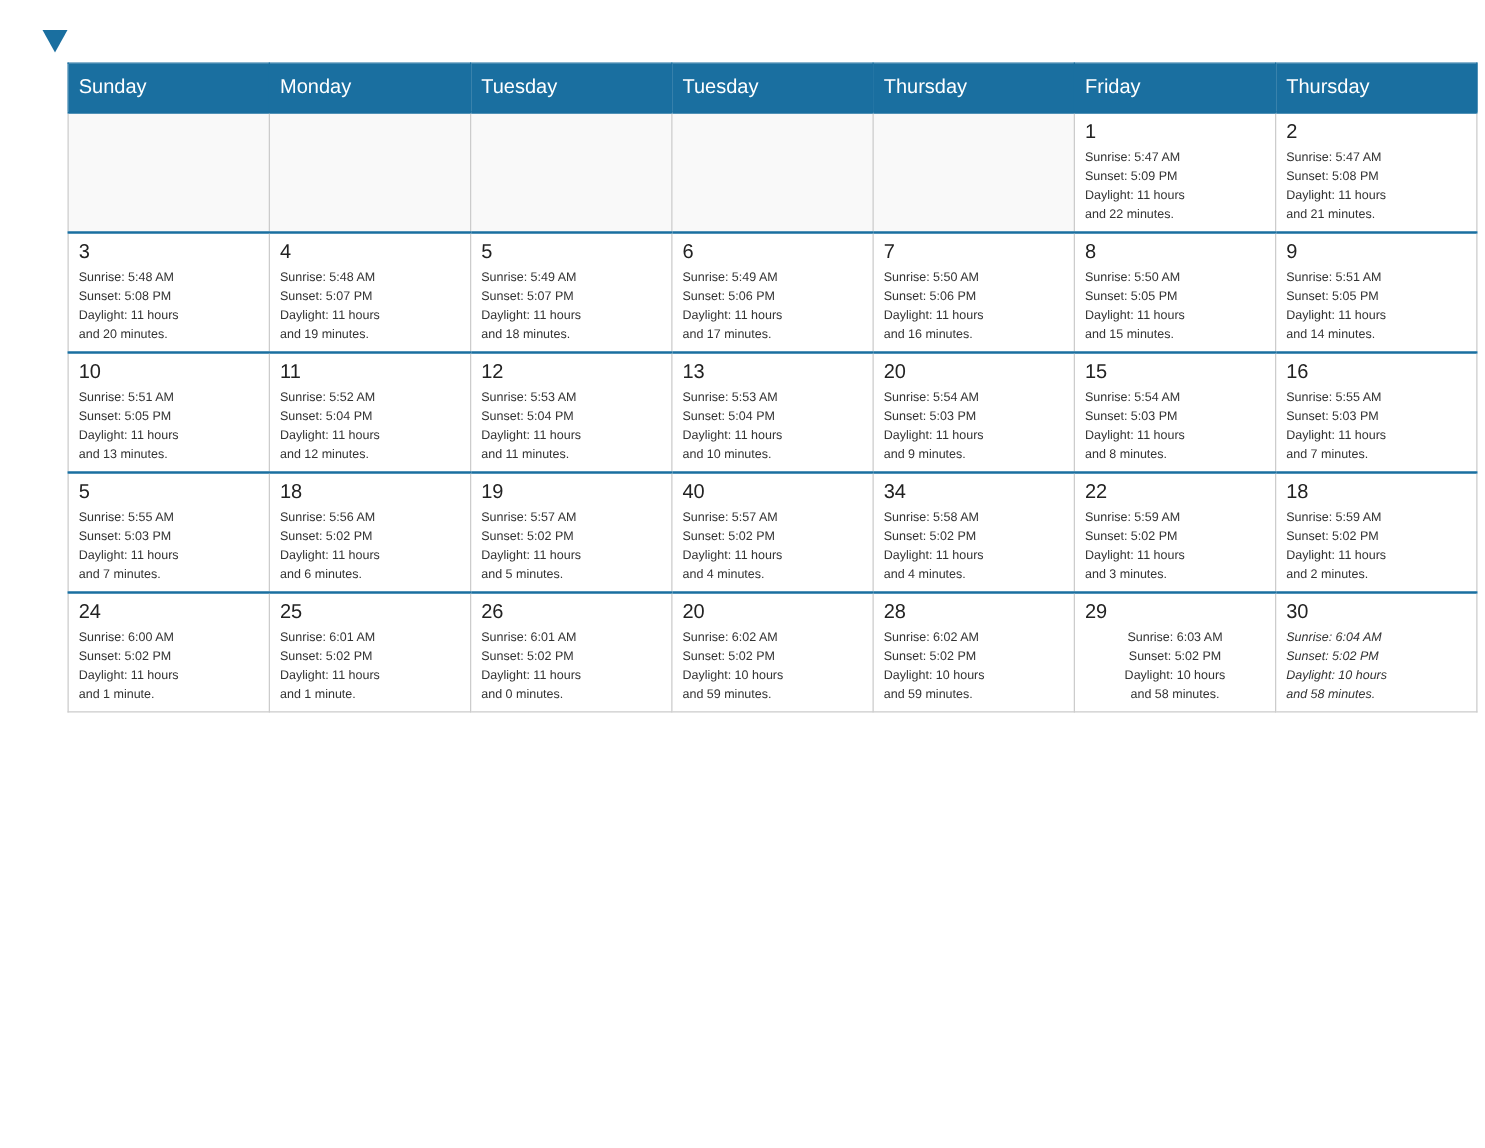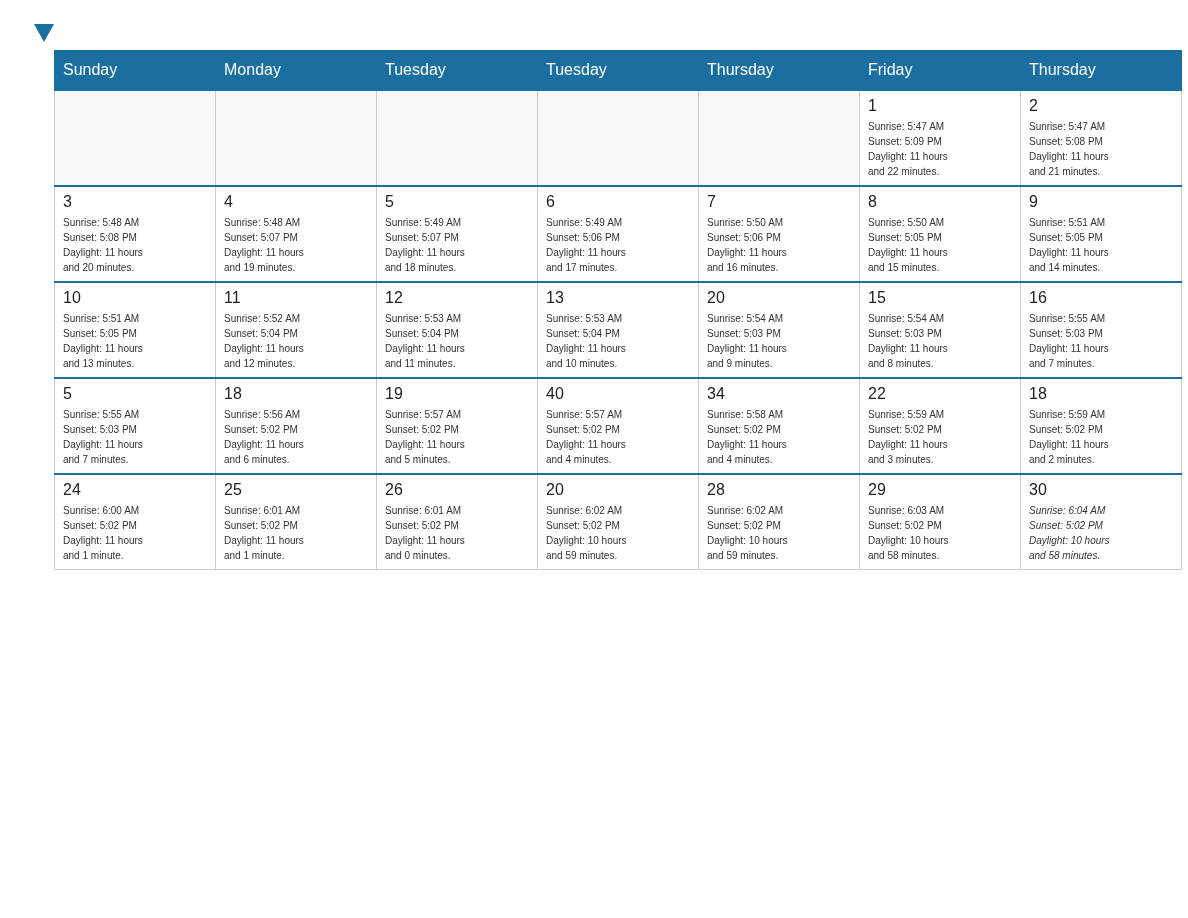--- a/index.html
+++ b/index.html
@@ -341,21 +341,21 @@
         </td>
         <td>
           <span class="day-number">28</span>
           <div class="day-info" style="white-space: pre-line;">Sunrise: 6:02 AM
 Sunset: 5:02 PM
 Daylight: 10 hours
 and 59 minutes.</div>
         </td>
         <td>
           <span class="day-number">29</span>
-          <div class="day-info" style="white-space: pre-line;">Sunrise: 6:03 AM
+          <div class="day-info" style="white-space: pre-line; text-align: center;">Sunrise: 6:03 AM
 Sunset: 5:02 PM
 Daylight: 10 hours
 and 58 minutes.</div>
         </td>
         <td>
           <span class="day-number">30</span>
           <div class="day-info" style="white-space: pre-line; font-style: italic;">Sunrise: 6:04 AM
 Sunset: 5:02 PM
 Daylight: 10 hours
 and 58 minutes.</div>

